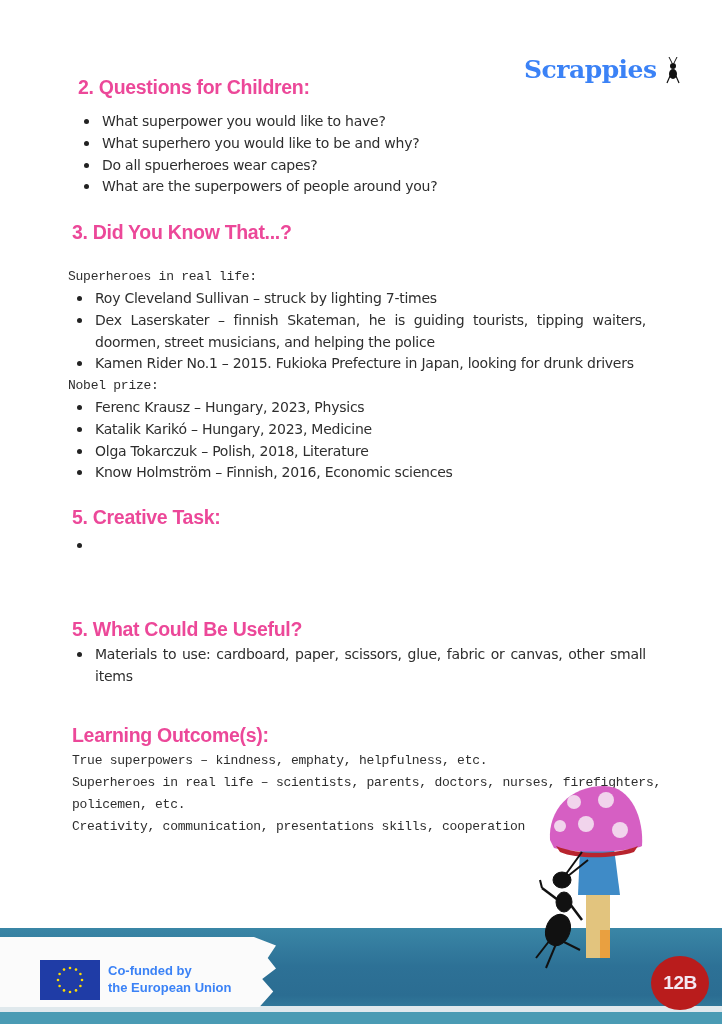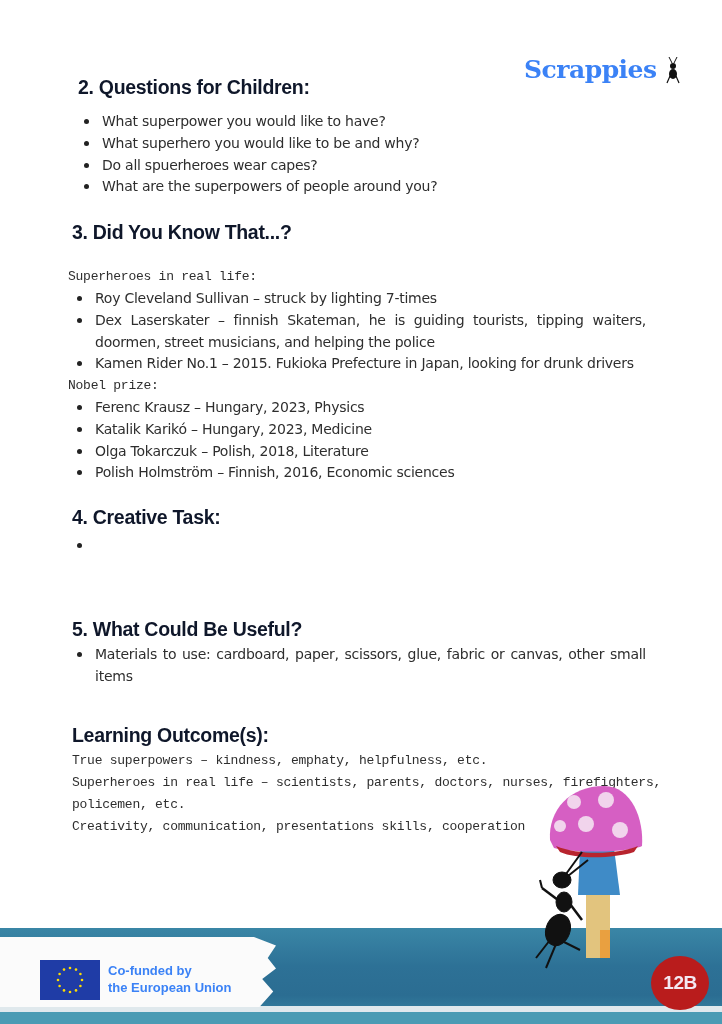--- a/index.html
+++ b/index.html
@@ -2,21 +2,21 @@
 <html><head>
 <meta charset="utf-8">
 <style>
   html, body { margin:0; padding:0; }
   body { width:722px; height:1024px; position:relative; background:#ffffff; overflow:hidden;
          font-family:"DejaVu Sans", sans-serif; color:#2a2a2a; }
   .logo { position:absolute; left:524px; top:54px; width:160px; height:32px; }
   .logo-text { position:absolute; left:0; top:0; font-family:"DejaVu Serif", serif; font-weight:bold;
                font-size:25px; color:#3b82f6; letter-spacing:-0.5px; line-height:32px; }
   .logo-ant { position:absolute; left:140px; top:2px; width:18px; height:28px; }
-  .h { position:absolute; font-family:"Liberation Sans", sans-serif; font-weight:bold; color:#0f172a;
+  .h { position:absolute; font-family:"Liberation Sans", sans-serif; font-weight:bold; color:#ec4899;
        font-size:19.5px; letter-spacing:-0.3px; }
   .txt { position:absolute; font-family:Liberation Mono, monospace; font-size:13px; color:#2e2e2e; line-height:22px; letter-spacing:-0.25px; }
   ul.bl { list-style:none; margin:0; padding:0; position:absolute; }
   ul.bl li { position:relative; font-family:"DejaVu Sans", sans-serif; font-size:14px; color:#2e2e2e;
              line-height:21.8px; padding-left:21px; letter-spacing:-0.25px; }
   ul.bl li .dot { position:absolute; left:3px; top:8px; width:5px; height:5px; border-radius:50%; background:#222; }
   ul.bl li.just { text-align:justify; text-align-last:left; }
   .footer { position:absolute; left:0; top:928px; width:722px; height:96px;
             background:linear-gradient(180deg,#3a86a6 0%,#2d7196 40%,#2b6d92 70%,#3b8aa7 100%); }
   .footer .stripe { position:absolute; left:0; top:78px; width:722px; height:6px; background:#f3f5f6; opacity:.9; }
@@ -59,24 +59,24 @@
 <ul class="bl" style="left:74px; top:288px; width:572px;">
   <li><span class="dot"></span><span>Roy Cleveland Sullivan – struck by lighting 7-times</span></li>
   <li class="just"><span class="dot"></span><span>Dex Laserskater – finnish Skateman, he is guiding tourists, tipping waiters, doormen, street musicians, and helping the police</span></li>
   <li><span class="dot"></span><span>Kamen Rider No.1 – 2015. Fukioka Prefecture in Japan, looking for drunk drivers</span></li>
 </ul>
 <div class="txt" style="left:68px; top:375px;">Nobel prize:</div>
 <ul class="bl" style="left:74px; top:397px; width:572px;">
   <li><span class="dot"></span><span>Ferenc Krausz – Hungary, 2023, Physics</span></li>
   <li><span class="dot"></span><span>Katalik Karikó – Hungary, 2023, Medicine</span></li>
   <li><span class="dot"></span><span>Olga Tokarczuk – Polish, 2018, Literature</span></li>
-  <li><span class="dot"></span><span>Polish Holmström – Finnish, 2016, Economic sciences</span></li>
+  <li><span class="dot"></span><span>Know Holmström – Finnish, 2016, Economic sciences</span></li>
 </ul>
 
-<div class="h" style="left:72px; top:506px;">4. Creative Task:</div>
+<div class="h" style="left:72px; top:506px;">5. Creative Task:</div>
 <ul class="bl" style="left:74px; top:535px; width:572px;">
   <li><span class="dot"></span></li>
 </ul>
 
 <div class="h" style="left:72px; top:618px;">5. What Could Be Useful?</div>
 <ul class="bl" style="left:74px; top:644px; width:572px;">
   <li class="just"><span class="dot"></span><span>Materials to use: cardboard, paper, scissors, glue, fabric or canvas, other small items</span></li>
 </ul>
 
 <div class="h" style="left:72px; top:724px;">Learning Outcome(s):</div>

